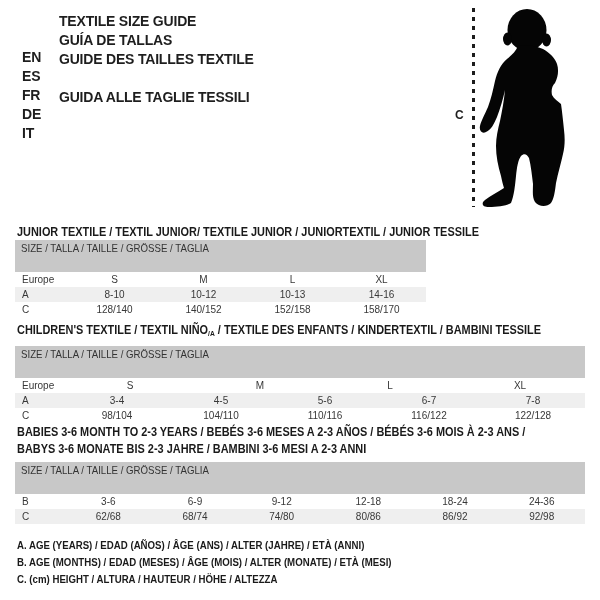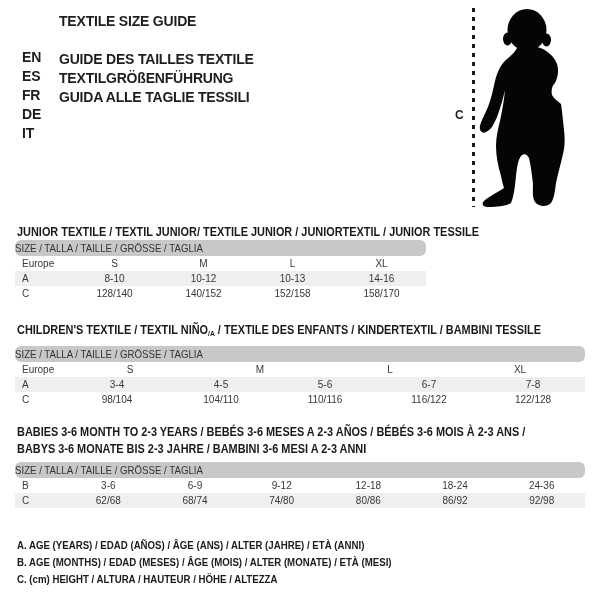--- a/index.html
+++ b/index.html
@@ -16,21 +16,21 @@
   .dotline{position:absolute;left:472px;top:8px;width:3px;height:199px;
     background:repeating-linear-gradient(to bottom,#1c1c1c 0 4.5px,transparent 4.5px 9px);}
   .c-label{position:absolute;left:455px;top:108px;font-size:12px;font-weight:600;}
   .baby-svg{position:absolute;left:478px;top:0px;}
   
   .sec-title{position:absolute;left:17px;font-size:13px;font-weight:bold;white-space:nowrap;color:#1a1a1a;}
   .sec-title .sub{font-size:8px;vertical-align:-2px;}
   .title2line{line-height:16.5px;}
   
   .tbl{position:absolute;left:15px;}
-  .bar{height:16px;line-height:16px;background:#c8c8c8;font-size:11.5px;color:#333;border-radius:6px;}
+  .bar{height:32px;line-height:16px;background:#c8c8c8;font-size:11.5px;color:#333;padding-left:6px;}
   .trow{display:flex;height:15px;line-height:15px;font-size:10px;color:#383838;}
   .trow.alt{background:#efefef;}
   .lab{box-sizing:border-box;padding-left:7px;}
   .w1 .lab{width:55px;}
   .w2 .lab{width:50px;}
   .cell{flex:1;text-align:center;}
   
   .notes{position:absolute;left:17px;top:537px;}
   .note-line{height:17px;line-height:17px;font-size:11.5px;font-weight:bold;color:#1a1a1a;}
 </style>
@@ -39,28 +39,28 @@
 
 <div class="canvas">
 
   <div class="langs">
     <div class="lang-row">
       <span class="lang-code">EN</span>
       <span class="lang-label">TEXTILE SIZE GUIDE</span>
     </div>
     <div class="lang-row">
       <span class="lang-code">ES</span>
+      <span class="lang-label">GUÍA DE TALLAS</span>
     </div>
     <div class="lang-row">
       <span class="lang-code">FR</span>
       <span class="lang-label">GUIDE DES TAILLES TEXTILE</span>
     </div>
     <div class="lang-row">
       <span class="lang-code">DE</span>
-      <span class="lang-label">TEXTILGRÖßENFÜHRUNG</span>
     </div>
     <div class="lang-row">
       <span class="lang-code">IT</span>
       <span class="lang-label">GUIDA ALLE TAGLIE TESSILI</span>
     </div>
   </div>
 
   <div class="dotline"></div>
   <div class="c-label">C</div>
   <svg class="baby-svg" width="122" height="215" viewBox="0 0 122 215">

